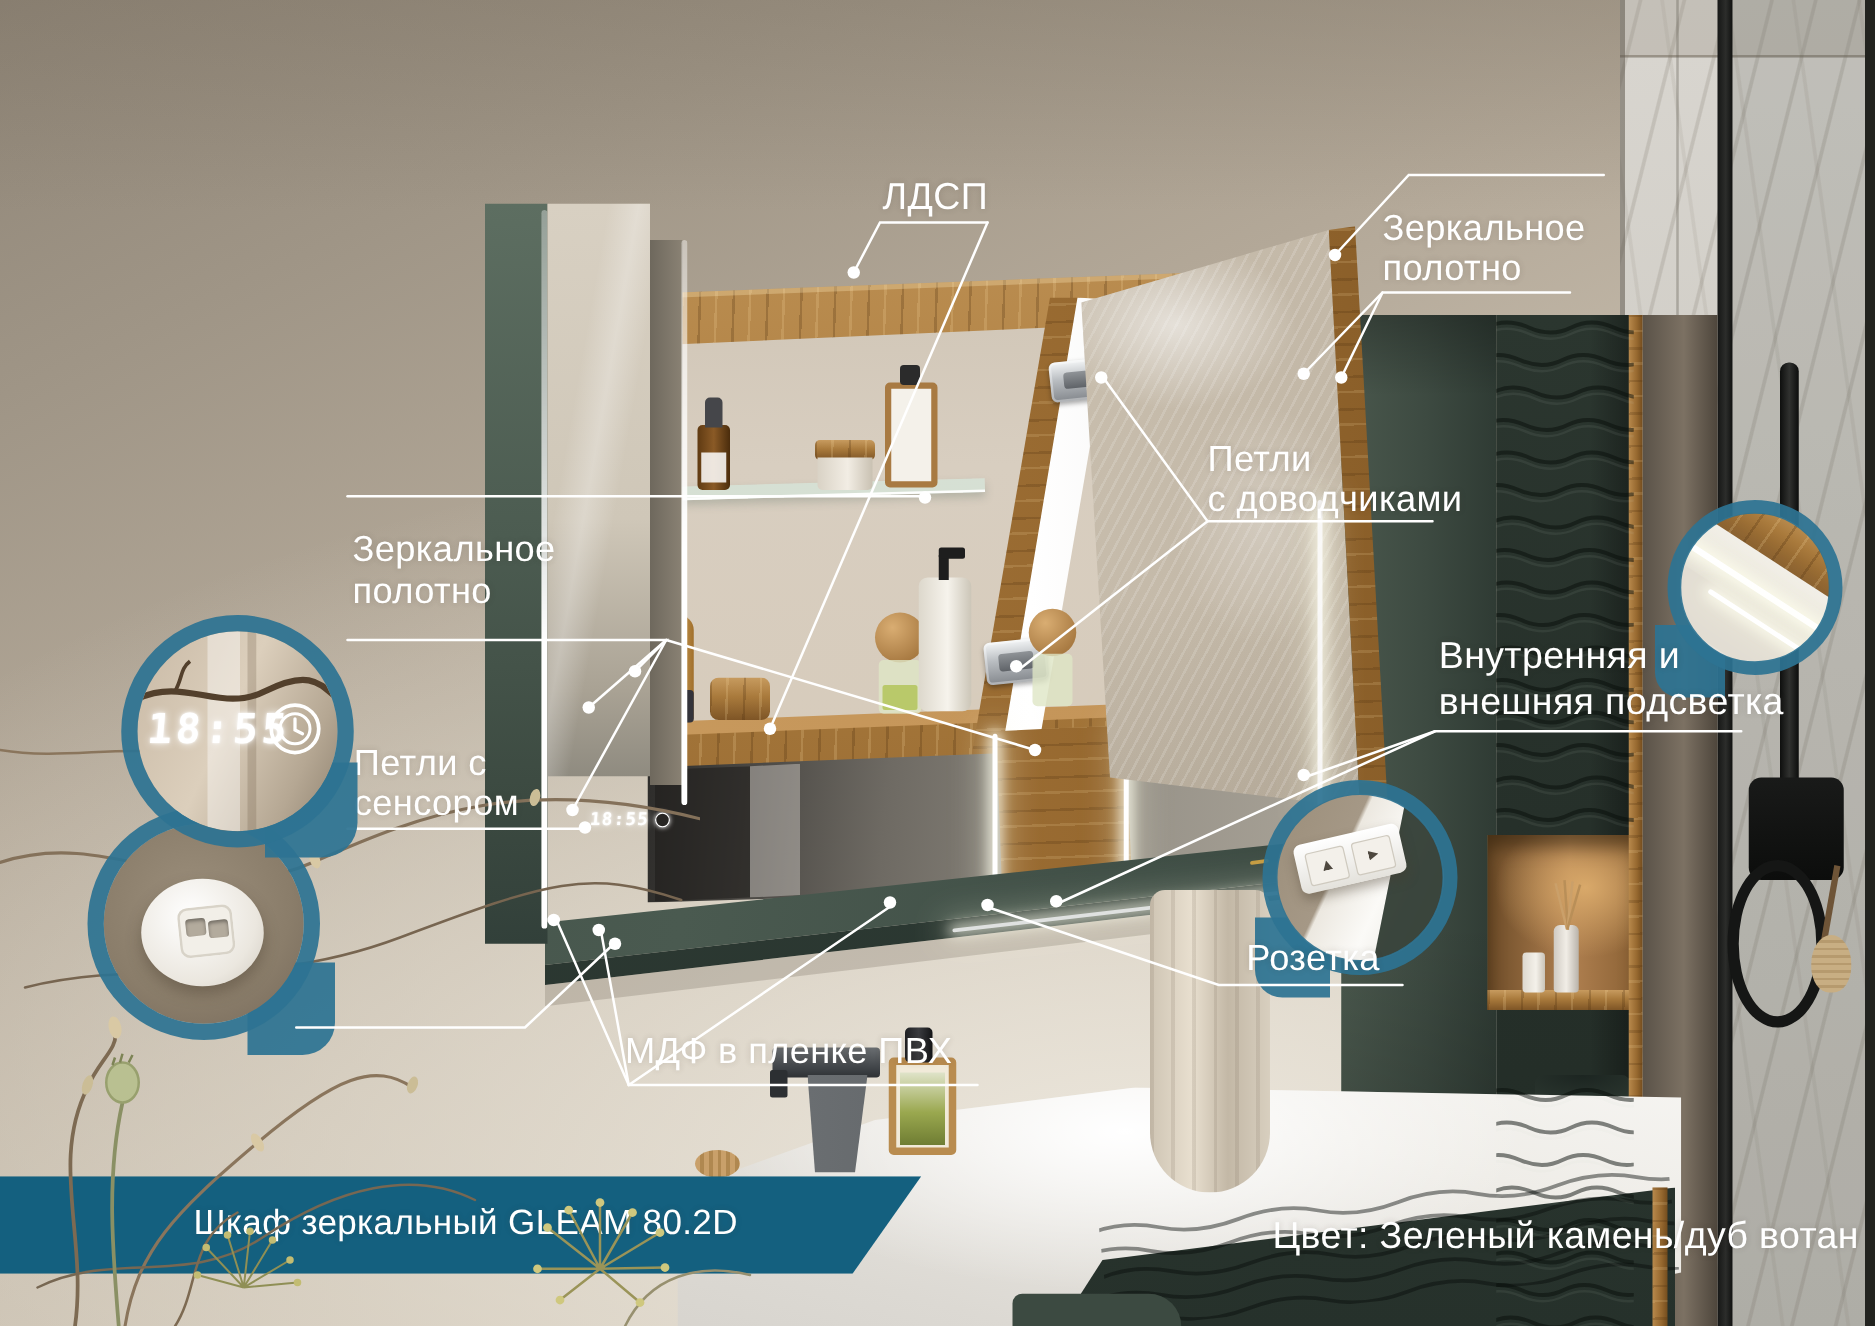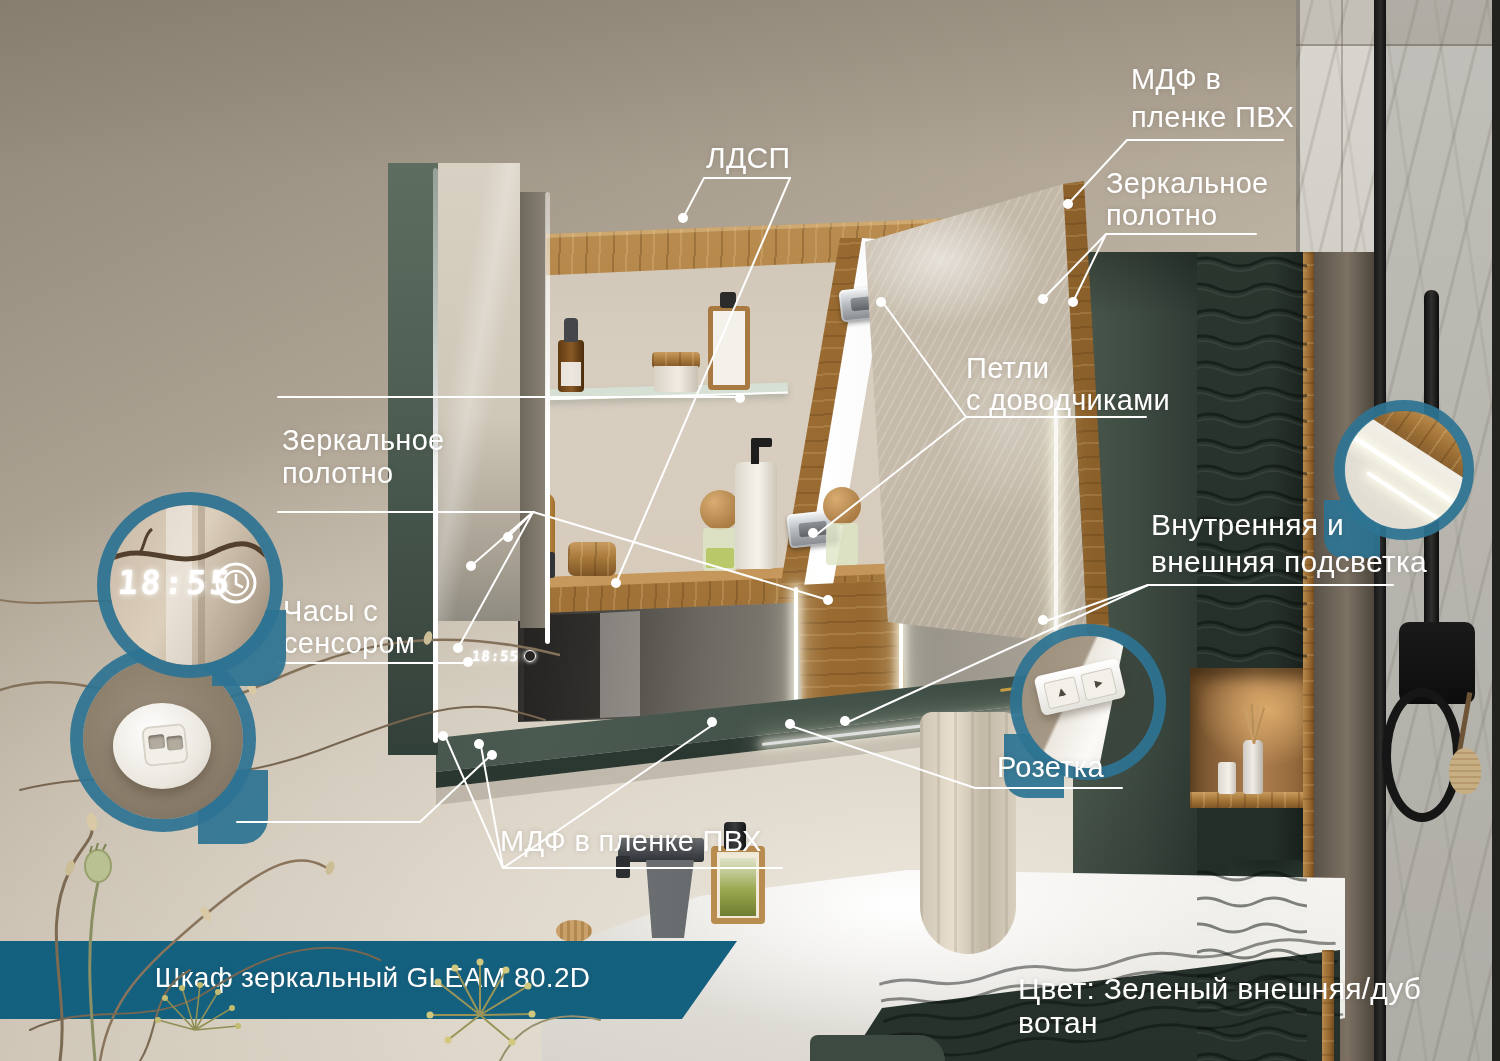--- a/index.html
+++ b/index.html
@@ -376,39 +376,37 @@
         <circle cx="813" cy="533" r="5"></circle>
       <circle cx="845" cy="721" r="5"></circle>
         <circle cx="1043" cy="620" r="5"></circle>
       <circle cx="790" cy="724" r="5"></circle>
       <circle cx="443" cy="736" r="5"></circle>
         <circle cx="479" cy="744" r="5"></circle>
         <circle cx="712" cy="722" r="5"></circle>
     </g>
   </svg>
 
-  <div class="lbl" style="left:1131px;top:60px;font-size:29px;line-height:38px;">МДФ в
-пленке ПВХ</div>
   <div class="lbl" style="left:1106px;top:167px;font-size:29px;line-height:32px;">Зеркальное
 полотно</div>
   <div class="lbl" style="left:706px;top:141px;font-size:30px;">ЛДСП</div>
   <div class="lbl" style="left:282px;top:424px;font-size:29px;line-height:33px;">Зеркальное
 полотно</div>
-  <div class="lbl" style="left:283px;top:595px;font-size:29px;line-height:32px;">Часы с
+  <div class="lbl" style="left:283px;top:595px;font-size:29px;line-height:32px;">Петли с
 сенсором</div>
   <div class="lbl" style="left:966px;top:352px;font-size:29px;line-height:32px;">Петли
 с доводчиками</div>
   <div class="lbl" style="left:1151px;top:506px;font-size:30px;line-height:37px;">Внутренняя и
 внешняя подсветка</div>
   <div class="lbl" style="left:997px;top:751px;font-size:29px;">Розетка</div>
   <div class="lbl" style="left:500px;top:825px;font-size:29px;">МДФ в пленке ПВХ</div>
 
   <div class="cp" style="z-index:50;background:#14607f;clip-path:polygon(0 941px,737px 941px,682px 1019px,0 1019px);"></div>
   <div class="lbl" style="left:100px;top:962px;width:545px;text-align:center;font-size:28px;z-index:51;">Шкаф зеркальный GLEAM 80.2D</div>
-  <div class="lbl" style="left:1018px;top:972px;font-size:30px;z-index:55;">Цвет: Зеленый внешняя/дуб вотан</div>
+  <div class="lbl" style="left:1018px;top:972px;font-size:30px;z-index:55;">Цвет: Зеленый камень/дуб вотан</div>
 
   <svg class="a" style="left:0;top:730px;z-index:60" width="640" height="331" viewBox="0 0 640 331">
     <g fill="none" stroke-linecap="round">
       <path d="M60,331 C 70,260 40,200 70,140 C 78,120 95,108 92,96" stroke="#7d6a52" stroke-width="3"></path>
       <path d="M100,331 C 110,270 140,240 205,185 S 300,120 330,140" stroke="#8a755c" stroke-width="2.5"></path>
       <path d="M30,300 C 90,270 150,300 210,260 S 330,205 380,230" stroke="#776752" stroke-width="2"></path>
       <path d="M140,331 C 160,300 150,262 190,240" stroke="#7d6a52" stroke-width="2"></path>
       <path d="M95,331 C 90,270 85,210 98,152" stroke="#8a9064" stroke-width="3"></path>
       <path d="M500,331 C 520,290 560,280 600,290" stroke="#97906f" stroke-width="2"></path>
     </g>

